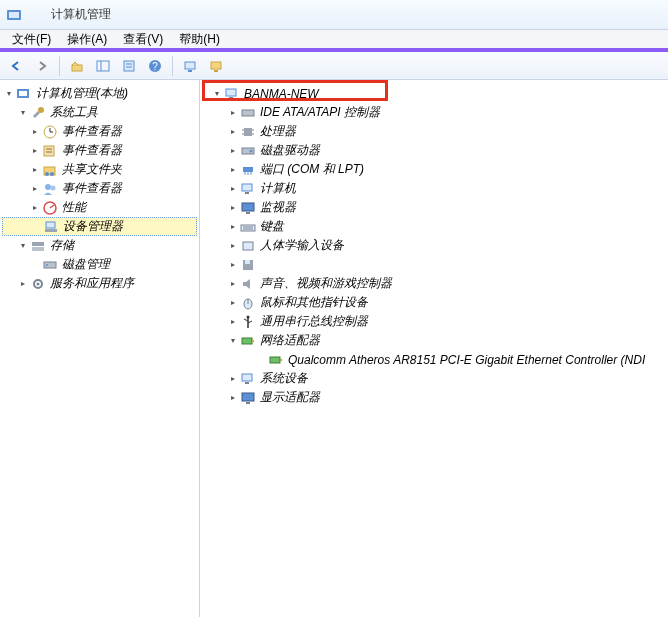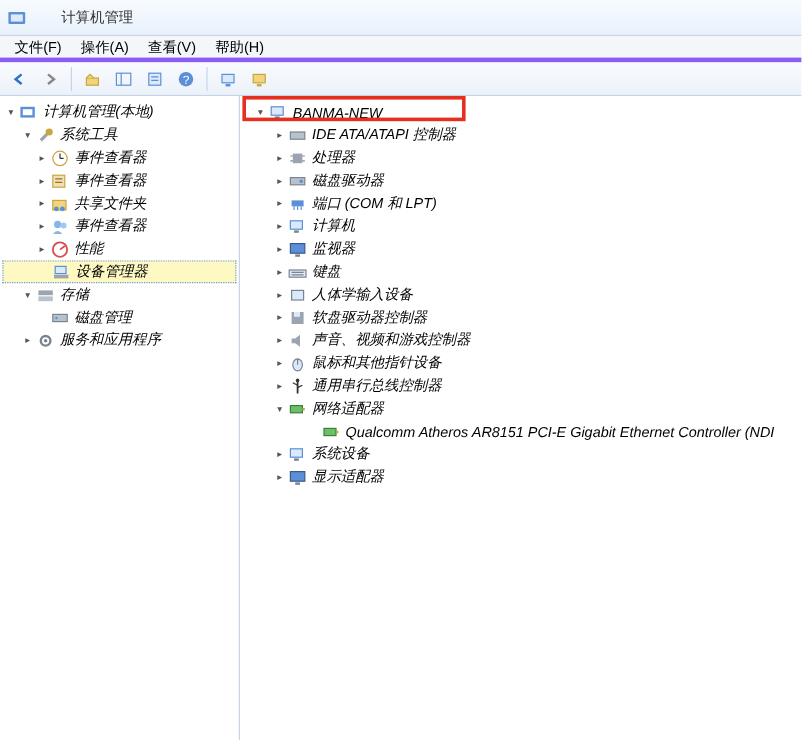--- a/index.html
+++ b/index.html
@@ -429,21 +429,20 @@
 
     <div class="tree-row">
       <span class="indent" style="width:22px"></span>
       <span class="twisty">▸</span>
       <span class="node-icon">
           <svg width="16" height="16">
             <rect x="3" y="3" width="10" height="10" fill="#9aa5b1"></rect>
             <rect x="5" y="3" width="5" height="4" fill="#dbe9fb"></rect>
           </svg>
         </span>
-      <span class="node-label">软盘驱动器控制器</span>
     </div>
 
     <div class="tree-row">
       <span class="indent" style="width:22px"></span>
       <span class="twisty">▸</span>
       <span class="node-icon">
           <svg width="16" height="16">
             <path d="M3 6 L6 6 L10 3 L10 13 L6 10 L3 10 Z" fill="#9aa5b1"></path>
           </svg>
         </span>

